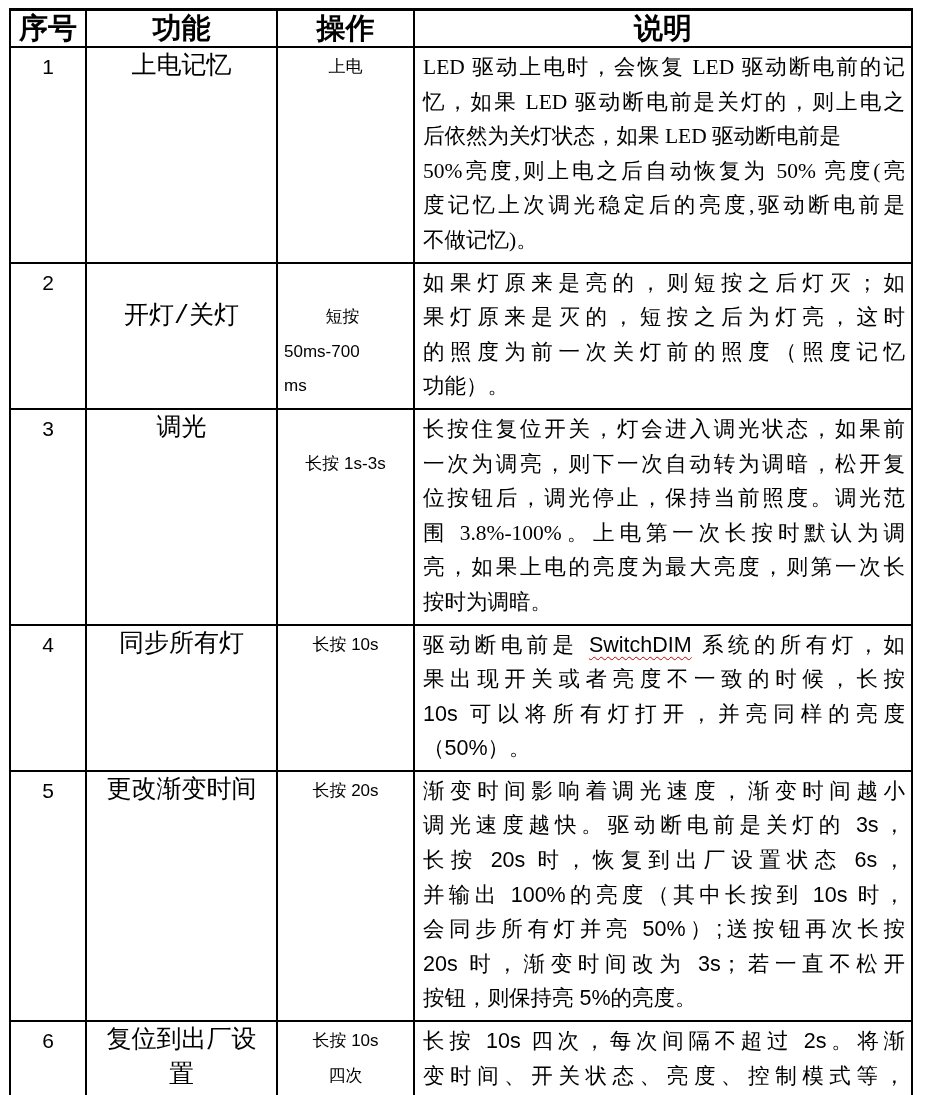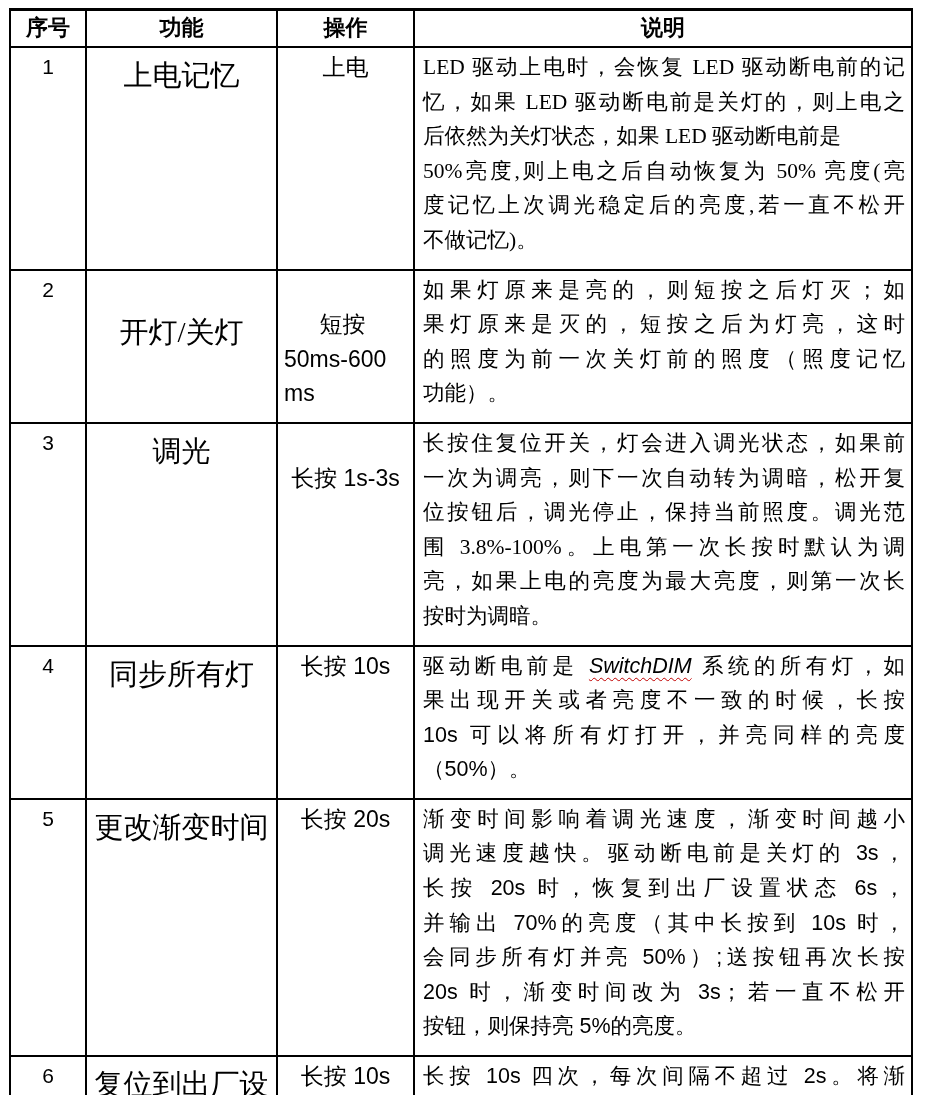--- a/index.html
+++ b/index.html
@@ -28,21 +28,21 @@
   .fn-table th, .fn-table td {
     border: 2px solid #000000;
     vertical-align: top;
     overflow: hidden;
   }
   .fn-table th {
     border-top-width: 3px;
     height: 35px;
     font-family: "Liberation Serif", "DejaVu Serif", serif;
     font-weight: bold;
-    font-size: 22px;
+    font-size: 29px;
     line-height: 34px;
     text-align: center;
     padding: 0;
   }
   
   tr.r0 { height: 213px; }
   tr.r1 { height: 136px; }
   tr.r2 { height: 208px; }
   tr.r3 { height: 139px; }
   tr.r4 { height: 243px; }
@@ -54,53 +54,52 @@
     white-space: nowrap;
   }
   td.c-no {
     text-align: center;
     font-family: "Liberation Sans", "DejaVu Sans", serif;
     font-size: 21px;
     padding: 2px 4px;
   }
   td.c-fn {
     text-align: center;
-    font-family: Liberation Serif, serif;
-    font-size: 29px;
-    padding: 10px 6px;
+    font-family: Liberation Mono, monospace;
+    font-size: 25px;
+    padding: 2px 6px;
   }
   td.c-op {
     text-align: center;
     
     font-family: "Liberation Sans", serif;
-    font-size: 23px;
+    font-size: 17px;
     padding: 2px 6px;
   }
   td.c-desc {
     font-size: 21.5px;
-    padding: 2px 6px 11px 8px;
+    padding: 2px 6px 4px 8px;
   }
   td.c-desc .line {
     text-align: justify;
     text-justify: inter-character;
     white-space: normal;
   }
   td.c-desc .line.fill { text-align-last: justify; }
   td.c-desc .line.short { text-align-last: left; }
   .desc-serif { font-family: "Liberation Serif", "DejaVu Serif", serif; }
   .desc-sans  { font-family: "Liberation Sans", serif; }
   .align-right { padding-right: 6px; }
   .align-left  { text-align: left; }
   .misspell {
     text-decoration: underline;
     text-decoration-style: wavy;
     text-decoration-color: #c00000;
     text-decoration-thickness: 1px;
     text-underline-offset: 4px;
-    font-style: italic;
   }
 </style>
 </head>
 <body>
 
 <div class="sheet">
   <table class="fn-table">
     <colgroup>
       <col style="width:76px">
       <col style="width:191px">
@@ -124,36 +123,36 @@
             <div class="line"><span>上电记忆</span></div>
           </td>
           <td class="c-op">
             <div class="line"><span>上电</span></div>
           </td>
           <td class="c-desc desc-serif">
             <div class="line fill"><span>LED 驱动上电时，会恢复 LED 驱动断电前的记</span></div>
             <div class="line fill"><span>忆，如果 LED 驱动断电前是关灯的，则上电之</span></div>
             <div class="line short"><span>后依然为关灯状态，如果 LED 驱动断电前是</span></div>
             <div class="line fill"><span>50%亮度,则上电之后自动恢复为 50% 亮度(亮</span></div>
-            <div class="line fill"><span>度记忆上次调光稳定后的亮度,若一直不松开</span></div>
+            <div class="line fill"><span>度记忆上次调光稳定后的亮度,驱动断电前是</span></div>
             <div class="line short"><span>不做记忆)。</span></div>
           </td>
         </tr>
         <tr class="r1">
           <td class="c-no">
             <div class="line"><span>2</span></div>
           </td>
           <td class="c-fn">
             <div class="line">&nbsp;</div>
             <div class="line"><span>开灯/关灯</span></div>
           </td>
           <td class="c-op">
             <div class="line">&nbsp;</div>
             <div class="line align-right"><span>短按</span></div>
-            <div class="line align-left"><span>50ms-600</span></div>
+            <div class="line align-left"><span>50ms-700</span></div>
             <div class="line align-left"><span>ms</span></div>
           </td>
           <td class="c-desc desc-serif">
             <div class="line fill"><span>如果灯原来是亮的，则短按之后灯灭；如</span></div>
             <div class="line fill"><span>果灯原来是灭的，短按之后为灯亮，这时</span></div>
             <div class="line fill"><span>的照度为前一次关灯前的照度（照度记忆</span></div>
             <div class="line short"><span>功能）。</span></div>
           </td>
         </tr>
         <tr class="r2">
@@ -200,21 +199,21 @@
           <td class="c-fn">
             <div class="line"><span>更改渐变时间</span></div>
           </td>
           <td class="c-op">
             <div class="line"><span>长按 20s</span></div>
           </td>
           <td class="c-desc desc-sans">
             <div class="line fill"><span>渐变时间影响着调光速度，渐变时间越小</span></div>
             <div class="line fill"><span>调光速度越快。驱动断电前是关灯的 3s，</span></div>
             <div class="line fill"><span>长按 20s 时，恢复到出厂设置状态 6s，</span></div>
-            <div class="line fill"><span>并输出 70%的亮度（其中长按到 10s 时，</span></div>
+            <div class="line fill"><span>并输出 100%的亮度（其中长按到 10s 时，</span></div>
             <div class="line fill"><span>会同步所有灯并亮 50%）;送按钮再次长按</span></div>
             <div class="line fill"><span>20s 时，渐变时间改为 3s；若一直不松开</span></div>
             <div class="line short"><span>按钮，则保持亮 5%的亮度。</span></div>
           </td>
         </tr>
         <tr class="r5">
           <td class="c-no">
             <div class="line"><span>6</span></div>
           </td>
           <td class="c-fn">

